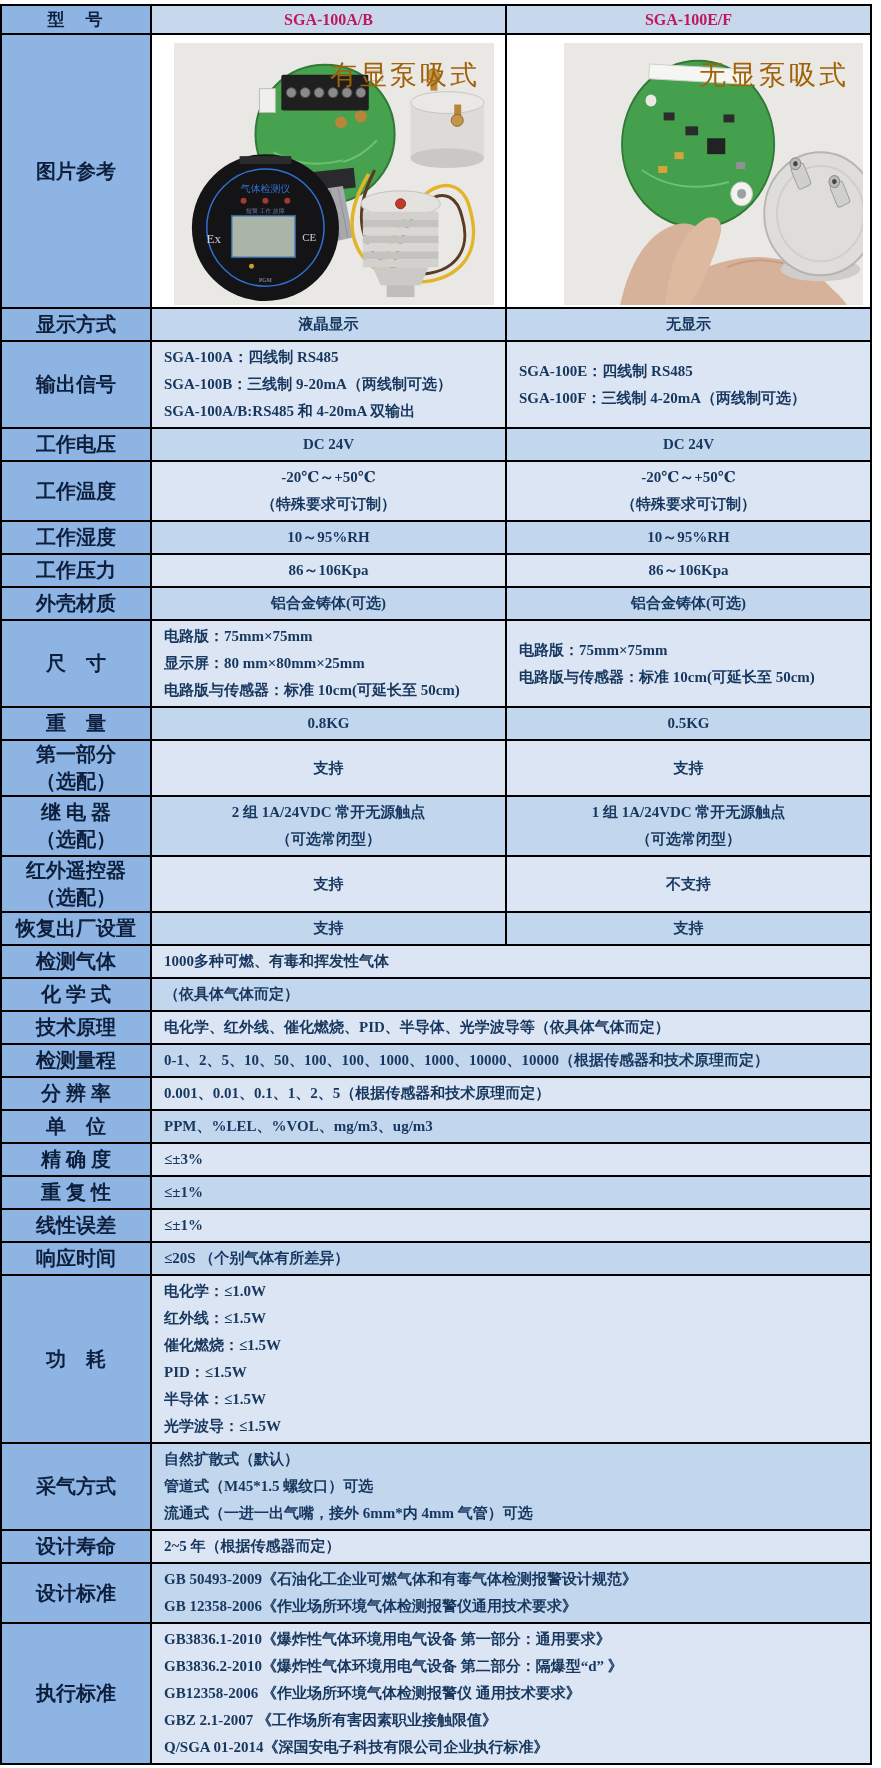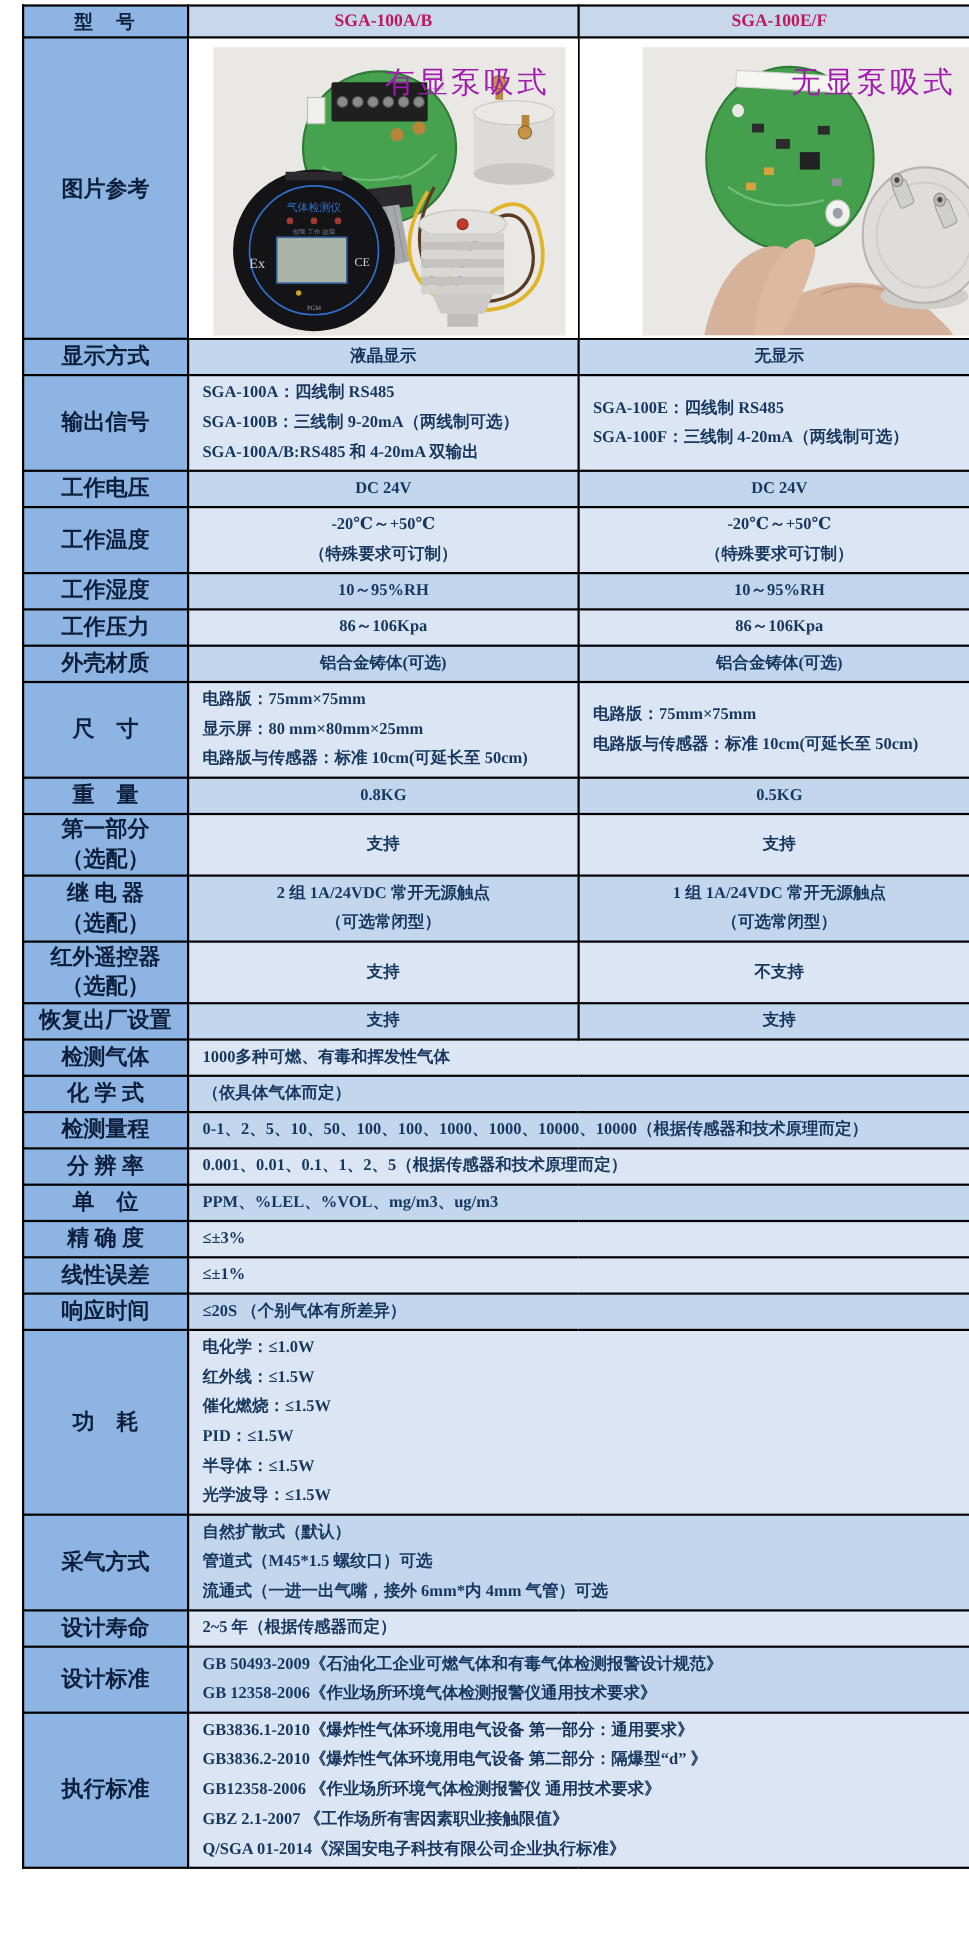--- a/index.html
+++ b/index.html
@@ -1,18 +1,18 @@
 <!DOCTYPE html>
 <html><head>
 <meta charset="utf-8">
 <style>
   html,body{margin:0;padding:0;background:#ffffff;}
   .page{
     width:804px;height:1768px;box-sizing:border-box;
-    padding:4px 3px 6px 20px;background:#ffffff;
+    padding:4px 3px 6px 0;background:#ffffff;
     font-family:"Liberation Serif","DejaVu Serif",serif;
   }
   table.spec{
     border-collapse:collapse;table-layout:fixed;width:870px;
     border:2px solid #000;
   }
   col.c0{width:150px}col.c1{width:355px}col.c2{width:365px}
   td{border:2px solid #000;vertical-align:middle;box-sizing:border-box;}
   
   .header-row td{height:29px;text-align:center;font-weight:bold;font-size:16px;padding:0;}
@@ -33,21 +33,21 @@
   tr.band-b .value-cell{background:#dbe5f4;}
   
   .photo-cell{background:#ffffff;padding:0;height:274px;position:relative;}
   .photo{
     position:absolute;background:#eae8e5;overflow:hidden;
   }
   .photo.left{left:22px;right:11px;top:8px;bottom:2px;}
   .photo.right{left:28px;right:7px;top:8px;bottom:2px;margin-left:29px;}
   .watermark{
     position:absolute;top:14px;right:14px;
-    font-size:27px;color:#a21caf;letter-spacing:3px;font-weight:500;
+    font-size:27px;color:#a16207;letter-spacing:3px;font-weight:500;
     font-family:"Liberation Serif","DejaVu Serif",serif;
   }
   .photo svg{position:absolute;left:0;top:0;width:100%;height:100%;}
 </style>
 </head>
 <body>
 
 <div class="page">
   <table class="spec">
     <colgroup>
@@ -361,20 +361,28 @@
           </td>
         </tr>
         <tr class="spec-row band-a">
           <td class="label-col">
             <div class="line">化 学 式</div>
           </td>
           <td class="value-cell align-left" colspan="2">
             <div class="line">（依具体气体而定）</div>
           </td>
         </tr>
+        <tr class="spec-row band-b">
+          <td class="label-col">
+            <div class="line">技术原理</div>
+          </td>
+          <td class="value-cell align-left" colspan="2">
+            <div class="line">电化学、红外线、催化燃烧、PID、半导体、光学波导等（依具体气体而定）</div>
+          </td>
+        </tr>
         <tr class="spec-row band-a">
           <td class="label-col">
             <div class="line">检测量程</div>
           </td>
           <td class="value-cell align-left" colspan="2">
             <div class="line">0-1、2、5、10、50、100、100、1000、1000、10000、10000（根据传感器和技术原理而定）</div>
           </td>
         </tr>
         <tr class="spec-row band-b">
           <td class="label-col">
@@ -391,20 +399,28 @@
           <td class="value-cell align-left" colspan="2">
             <div class="line">PPM、%LEL、%VOL、mg/m3、ug/m3</div>
           </td>
         </tr>
         <tr class="spec-row band-b">
           <td class="label-col">
             <div class="line">精 确 度</div>
           </td>
           <td class="value-cell align-left" colspan="2">
             <div class="line">≤±3%</div>
+          </td>
+        </tr>
+        <tr class="spec-row band-a">
+          <td class="label-col">
+            <div class="line">重 复 性</div>
+          </td>
+          <td class="value-cell align-left" colspan="2">
+            <div class="line">≤±1%</div>
           </td>
         </tr>
         <tr class="spec-row band-b">
           <td class="label-col">
             <div class="line">线性误差</div>
           </td>
           <td class="value-cell align-left" colspan="2">
             <div class="line">≤±1%</div>
           </td>
         </tr>

